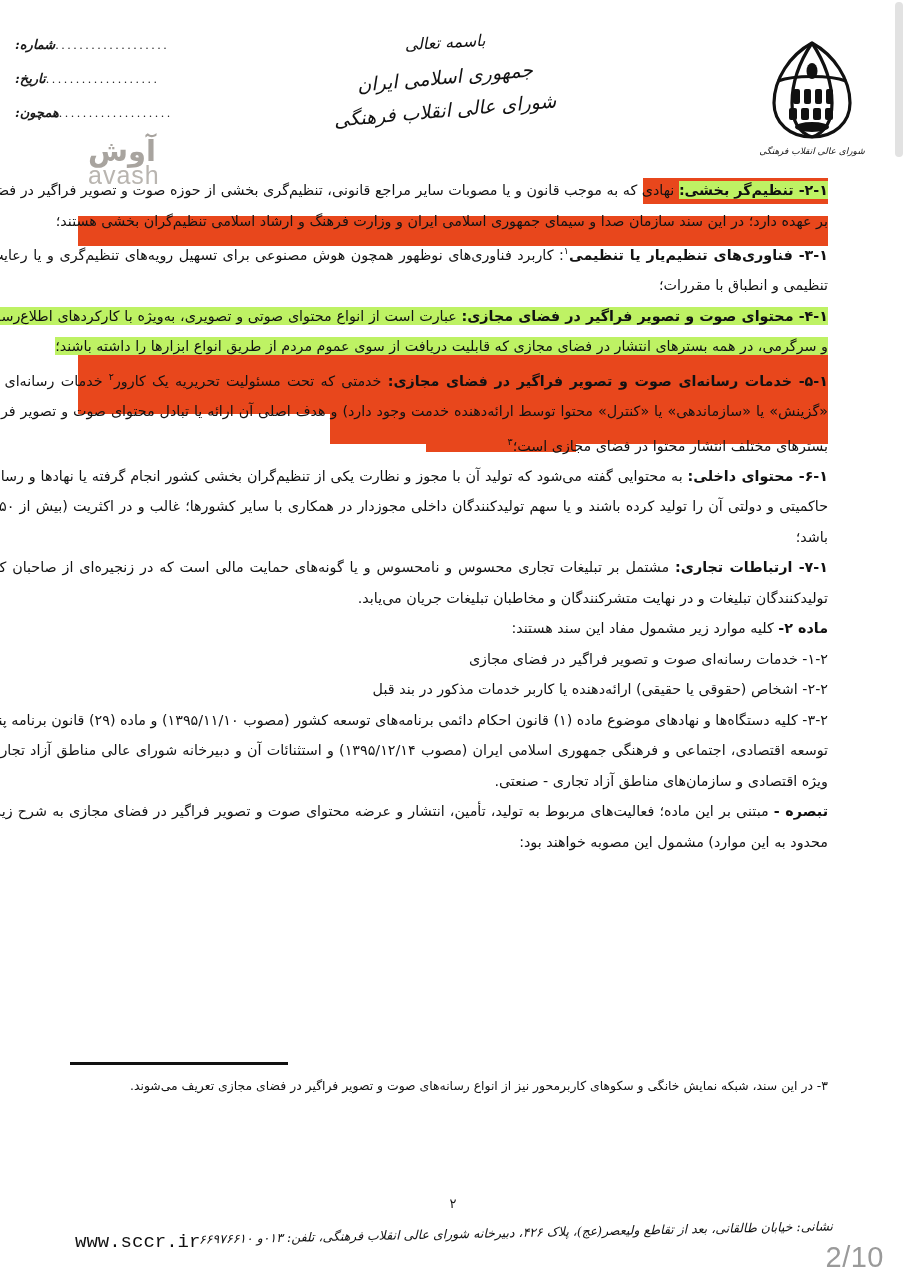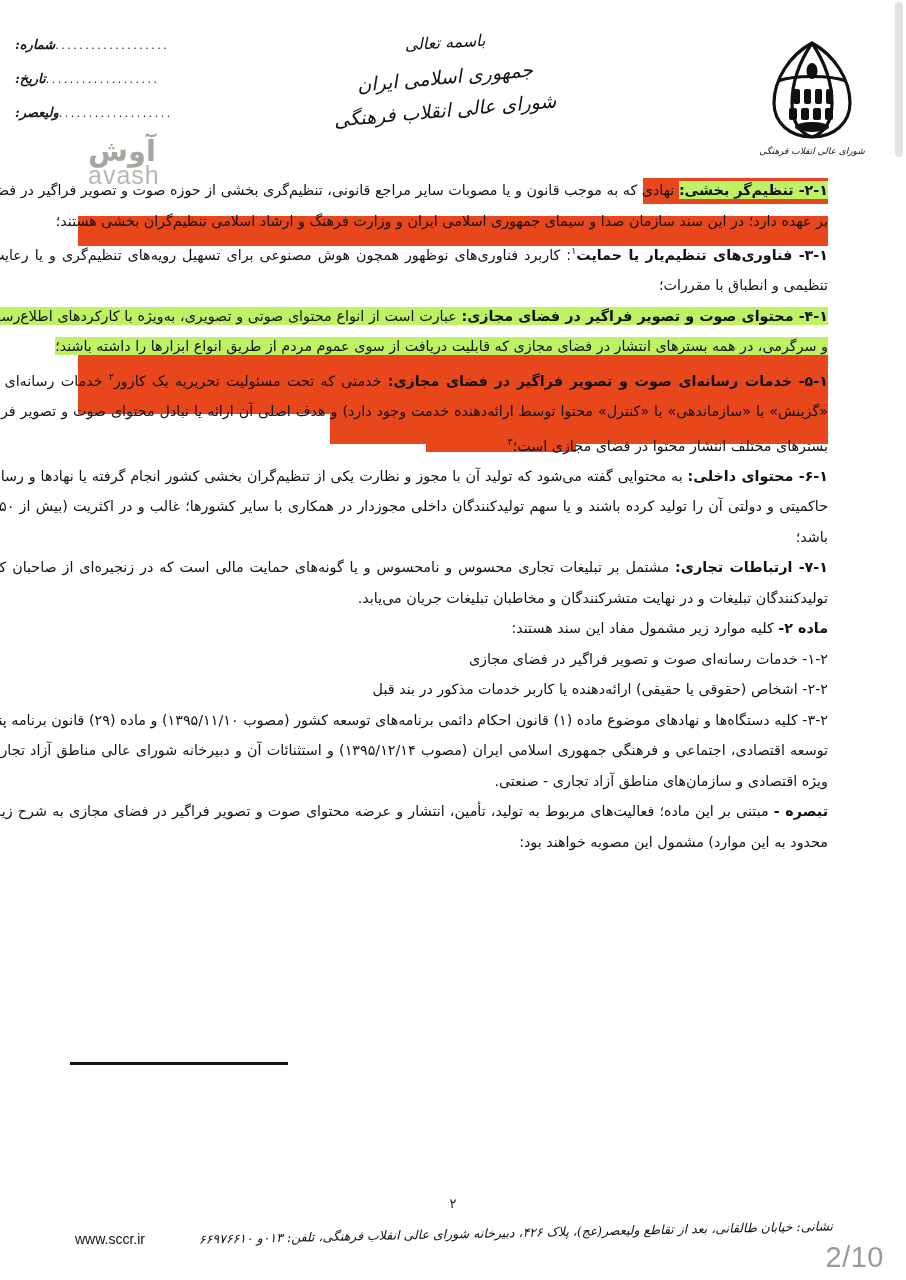--- a/index.html
+++ b/index.html
@@ -258,22 +258,22 @@
     font-style: italic;
     font-size: 12.5px;
     color: #111;
     letter-spacing: -0.5px;
     transform: rotate(-1.2deg);
   }
   .footer-site {
     position: absolute;
     top: 6px; left: 35px;
     direction: ltr;
-    font-family: Liberation Sans, sans-serif;
-    font-size: 14px;
+    font-family: Liberation Mono, monospace;
+    font-size: 19px;
     color: #111;
   }
 
   
   .viewer-counter {
     position: absolute;
     bottom: 6px; right: 22px;
     font-family: "Liberation Sans", sans-serif;
     font-size: 29px;
     color: #9a9a9a;
@@ -292,21 +292,21 @@
     <div class="lh-fields">
       <div class="lh-field">
         <span class="lh-field-label">شماره:</span>
         <span class="lh-dots">...................</span>
       </div>
       <div class="lh-field">
         <span class="lh-field-label">تاریخ:</span>
         <span class="lh-dots">...................</span>
       </div>
       <div class="lh-field">
-        <span class="lh-field-label">ولیعصر:</span>
+        <span class="lh-field-label">همچون:</span>
         <span class="lh-dots">...................</span>
       </div>
     </div>
 
     <div class="lh-center">
       <div class="lh-basmala">باسمه تعالی</div>
       <div class="lh-l2">جمهوری اسلامی ایران</div>
       <div class="lh-l3">شورای عالی انقلاب فرهنگی</div>
     </div>
 
@@ -344,21 +344,21 @@
   <div class="mark" style="top:216px; right:78px; left:78px; height:30px;"></div>
   <div class="mark" style="top:340px; right:78px; left:92px; height:16px;"></div>
   <div class="mark" style="top:352px; right:78px; left:78px; height:62px;"></div>
   <div class="mark" style="top:410px; right:78px; left:330px; height:34px;"></div>
   <div class="mark" style="top:440px; right:330px; width:150px; height:12px;"></div>
 
   <div class="doc-body above">
 
     <p class="para"><span class="lead hl"><span>۲-۱-</span> <span>تنظیم‌گر بخشی:</span></span><span> نهادی که به موجب قانون و یا مصوبات سایر مراجع قانونی، تنظیم‌گری بخشی از حوزه صوت و تصویر فراگیر در فضای مجازی را بر عهده دارد؛ در این سند سازمان صدا و سیمای جمهوری اسلامی ایران و وزارت فرهنگ و ارشاد اسلامی تنظیم‌گران بخشی هستند؛</span></p>
 
-    <p class="para"><span class="lead"><span>۳-۱-</span> <span>فناوری‌های تنظیم‌یار یا حمایت</span><span class="sup">۱</span></span><span>: کاربرد فناوری‌های نوظهور همچون هوش مصنوعی برای تسهیل رویه‌های تنظیم‌گری و یا رعایت بهتر قواعد تنظیمی و انطباق با مقررات؛</span></p>
+    <p class="para"><span class="lead"><span>۳-۱-</span> <span>فناوری‌های تنظیم‌یار یا تنظیمی</span><span class="sup">۱</span></span><span>: کاربرد فناوری‌های نوظهور همچون هوش مصنوعی برای تسهیل رویه‌های تنظیم‌گری و یا رعایت بهتر قواعد تنظیمی و انطباق با مقررات؛</span></p>
 
     <p class="para"><span class="lead hl"><span>۴-۱-</span> <span>محتوای صوت و تصویر فراگیر در فضای مجازی:</span></span><span class="hl"> عبارت است از انواع محتوای صوتی و تصویری، به‌ویژه با کارکردهای اطلاع‌رسانی، آموزشی و سرگرمی، در همه بسترهای انتشار در فضای مجازی که قابلیت دریافت از سوی عموم مردم از طریق انواع ابزارها را داشته باشند؛</span></p>
 
     <p class="para"><span class="lead"><span>۵-۱-</span> <span>خدمات رسانه‌ای صوت و تصویر فراگیر در فضای مجازی:</span></span><span> خدمتی که تحت مسئولیت تحریریه یک کارور</span><span class="sup">۲</span><span> خدمات رسانه‌ای است (امکان «گزینش» یا «سازماندهی» یا «کنترل» محتوا توسط ارائه‌دهنده خدمت وجود دارد) و هدف اصلی آن ارائه یا تبادل محتوای صوت و تصویر فراگیر از طریق بسترهای مختلف انتشار محتوا در فضای مجازی است؛</span><span class="sup">۳</span></p>
 
     <p class="para"><span class="lead"><span>۶-۱-</span> <span>محتوای داخلی:</span></span><span> به محتوایی گفته می‌شود که تولید آن با مجوز و نظارت یکی از تنظیم‌گران بخشی کشور انجام گرفته یا نهادها و رسانه‌های رسمی حاکمیتی و دولتی آن را تولید کرده باشند و یا سهم تولیدکنندگان داخلی مجوزدار در همکاری با سایر کشورها؛ غالب و در اکثریت (بیش از ۵۰ درصد سهم) باشد؛</span></p>
 
     <p class="para"><span class="lead"><span>۷-۱-</span> <span>ارتباطات تجاری:</span></span><span> مشتمل بر تبلیغات تجاری محسوس و نامحسوس و یا گونه‌های حمایت مالی است که در زنجیره‌ای از صاحبان کالا و خدمات، تولیدکنندگان تبلیغات و در نهایت متشرکنندگان و مخاطبان تبلیغات جریان می‌یابد.</span></p>
 
     <p class="para"><span class="lead">ماده ۲-</span><span> کلیه موارد زیر مشمول مفاد این سند هستند:</span></p>
@@ -370,20 +370,21 @@
     <p class="para"><span>۳-۲-</span><span> کلیه دستگاه‌ها و نهادهای موضوع ماده (۱) قانون احکام دائمی برنامه‌های توسعه کشور (مصوب ۱۳۹۵/۱۱/۱۰) و ماده (۲۹) قانون برنامه پنج‌ساله ششم توسعه اقتصادی، اجتماعی و فرهنگی جمهوری اسلامی ایران (مصوب ۱۳۹۵/۱۲/۱۴) و استثنائات آن و دبیرخانه شورای عالی مناطق آزاد تجاری - صنعتی و ویژه اقتصادی و سازمان‌های مناطق آزاد تجاری - صنعتی.</span></p>
 
     <p class="para"><span class="lead">تبصره -</span><span> مبتنی بر این ماده؛ فعالیت‌های مربوط به تولید، تأمین، انتشار و عرضه محتوای صوت و تصویر فراگیر در فضای مجازی به شرح زیر (و نه الزاماً محدود به این موارد) مشمول این مصوبه خواهند بود:</span></p>
 
   </div>
 
   <div class="footnotes">
     <div class="fn-rule-wrap">
       <div class="fn-rule"></div>
     </div>
+    <div class="fn-fa"><span>۳-</span> <span>در این سند، شبکه نمایش خانگی و سکوهای کاربرمحور نیز از انواع رسانه‌های صوت و تصویر فراگیر در فضای مجازی تعریف می‌شوند.</span></div>
   </div>
 
   <div class="page-num">۲</div>
 
   <div class="pg-footer">
     <div class="footer-addr">نشانی: خیابان طالقانی، بعد از تقاطع ولیعصر(عج)، پلاک ۴۲۶، دبیرخانه شورای عالی انقلاب فرهنگی، تلفن: ۰۱۳و ۶۶۹۷۶۶۱۰</div>
     <div class="footer-site">www.sccr.ir</div>
   </div>
 
   <div class="viewer-counter">2/10</div>

